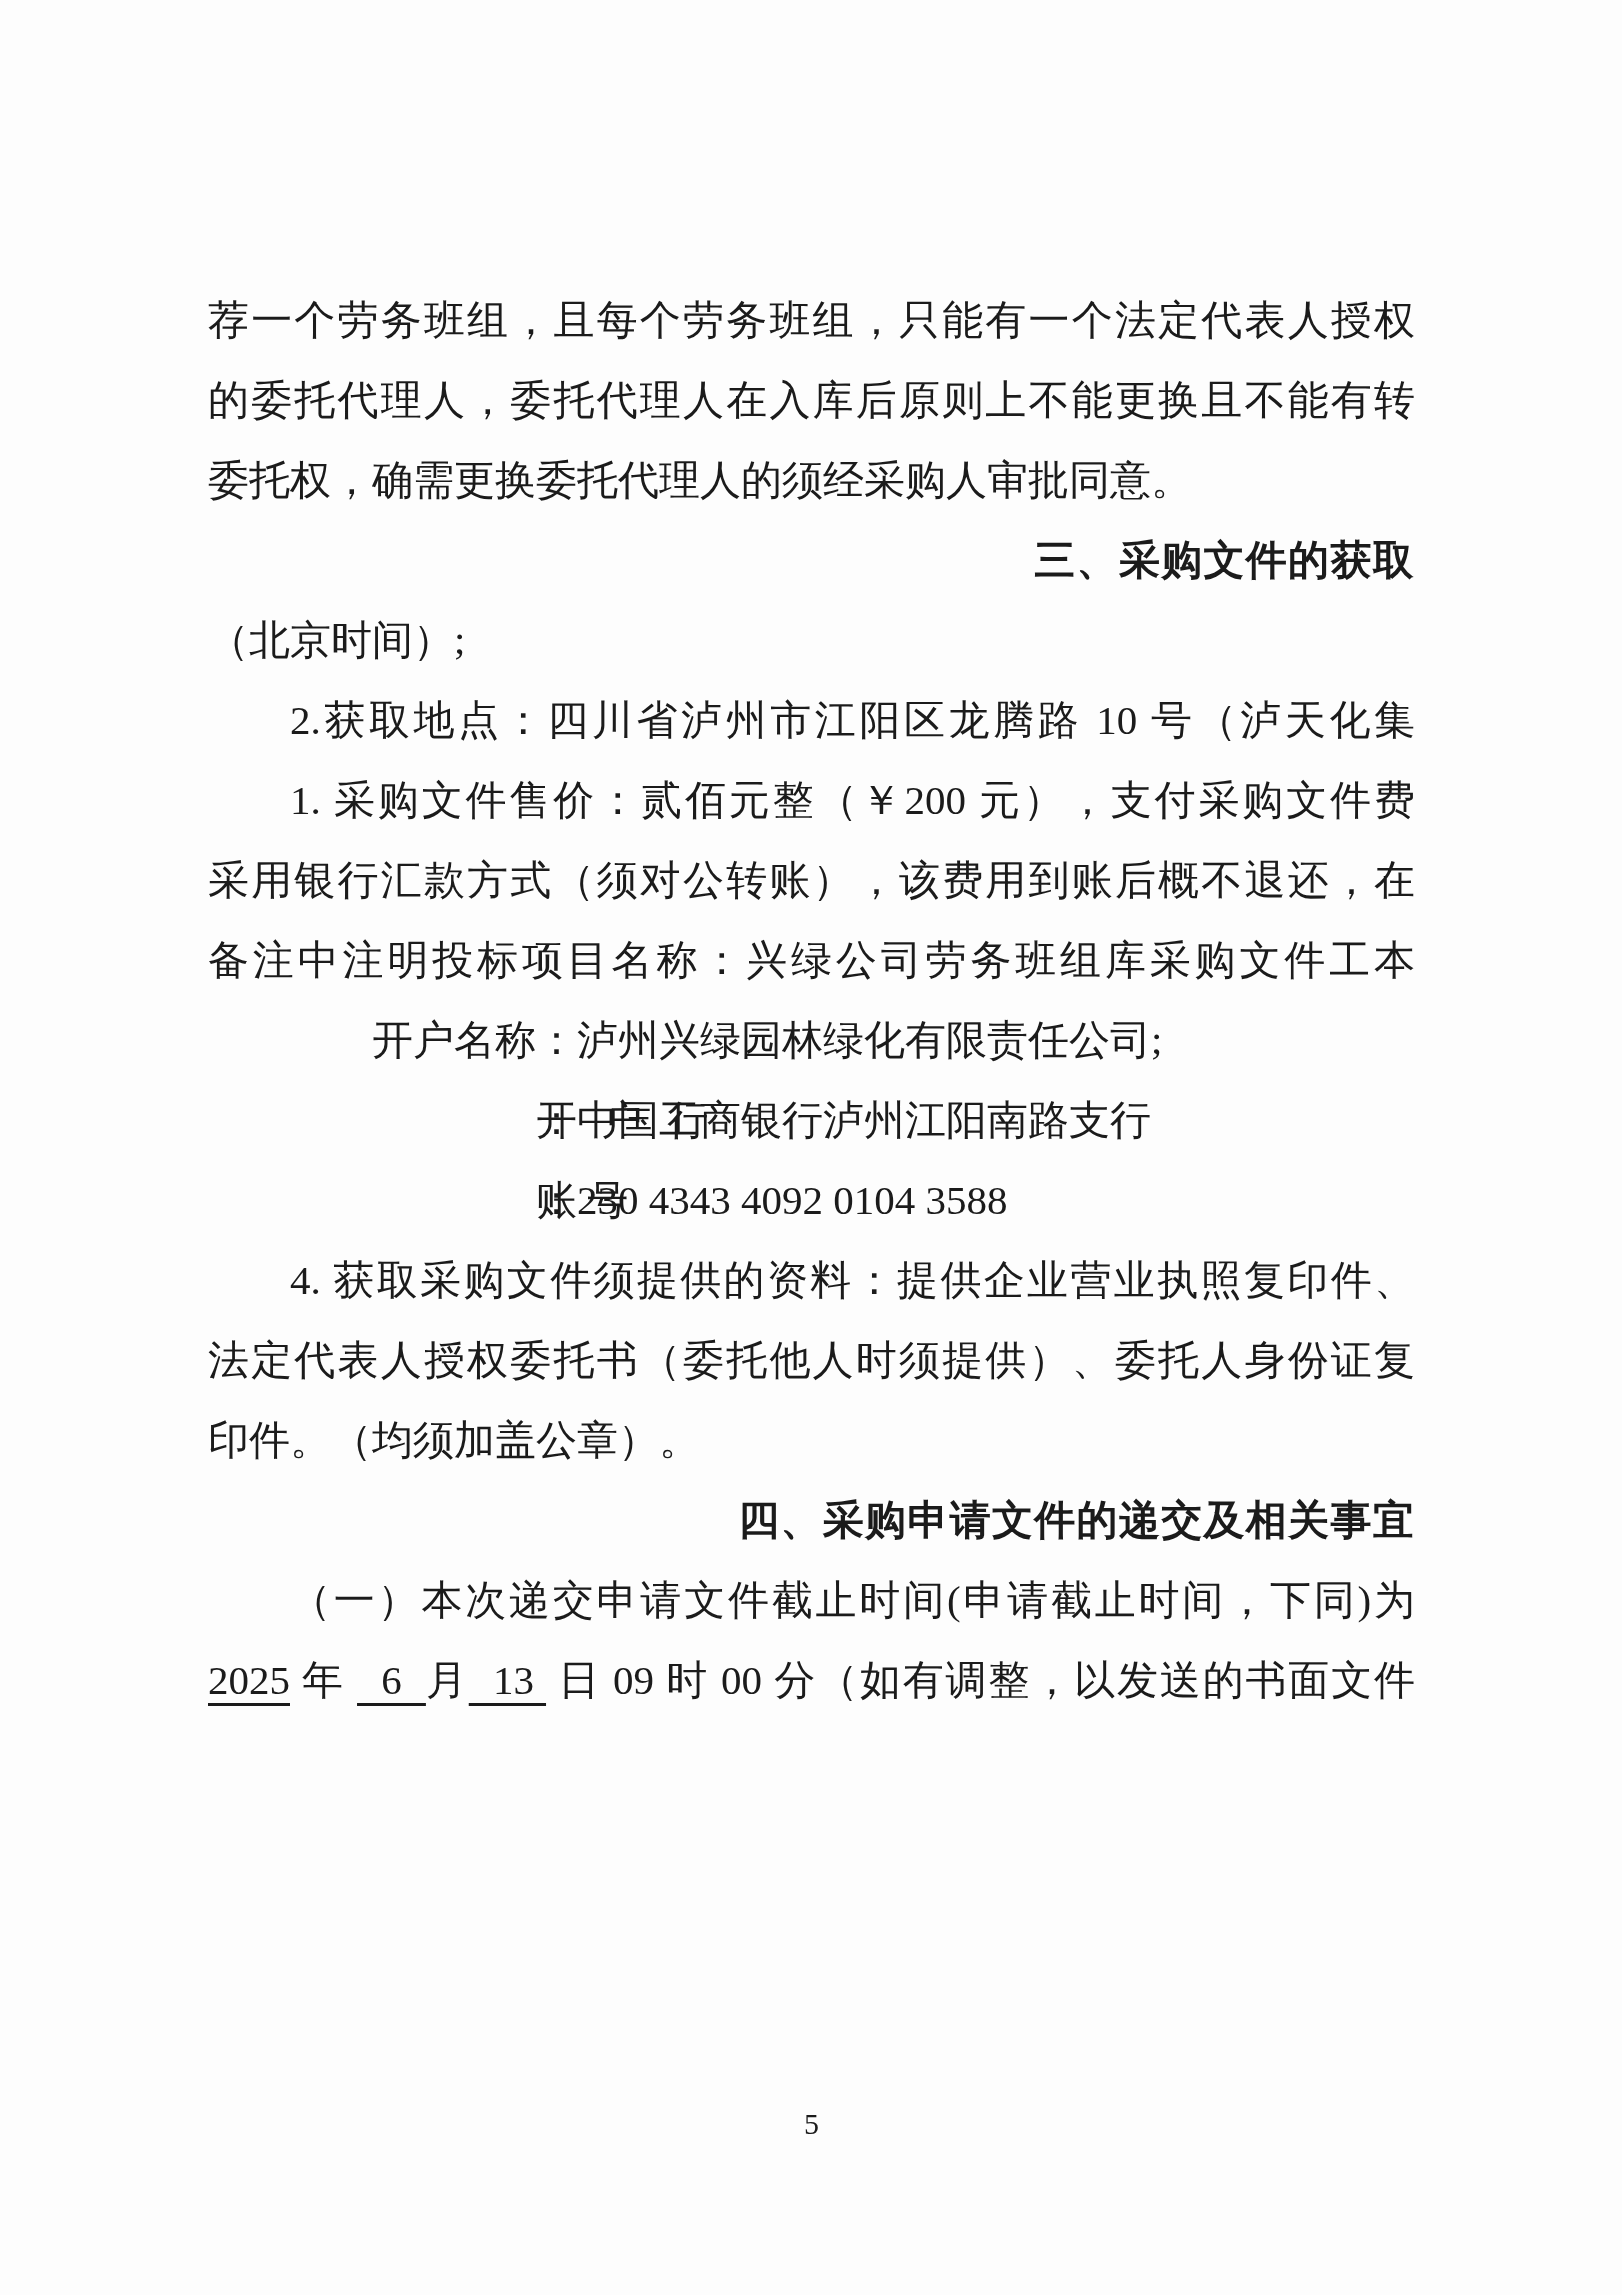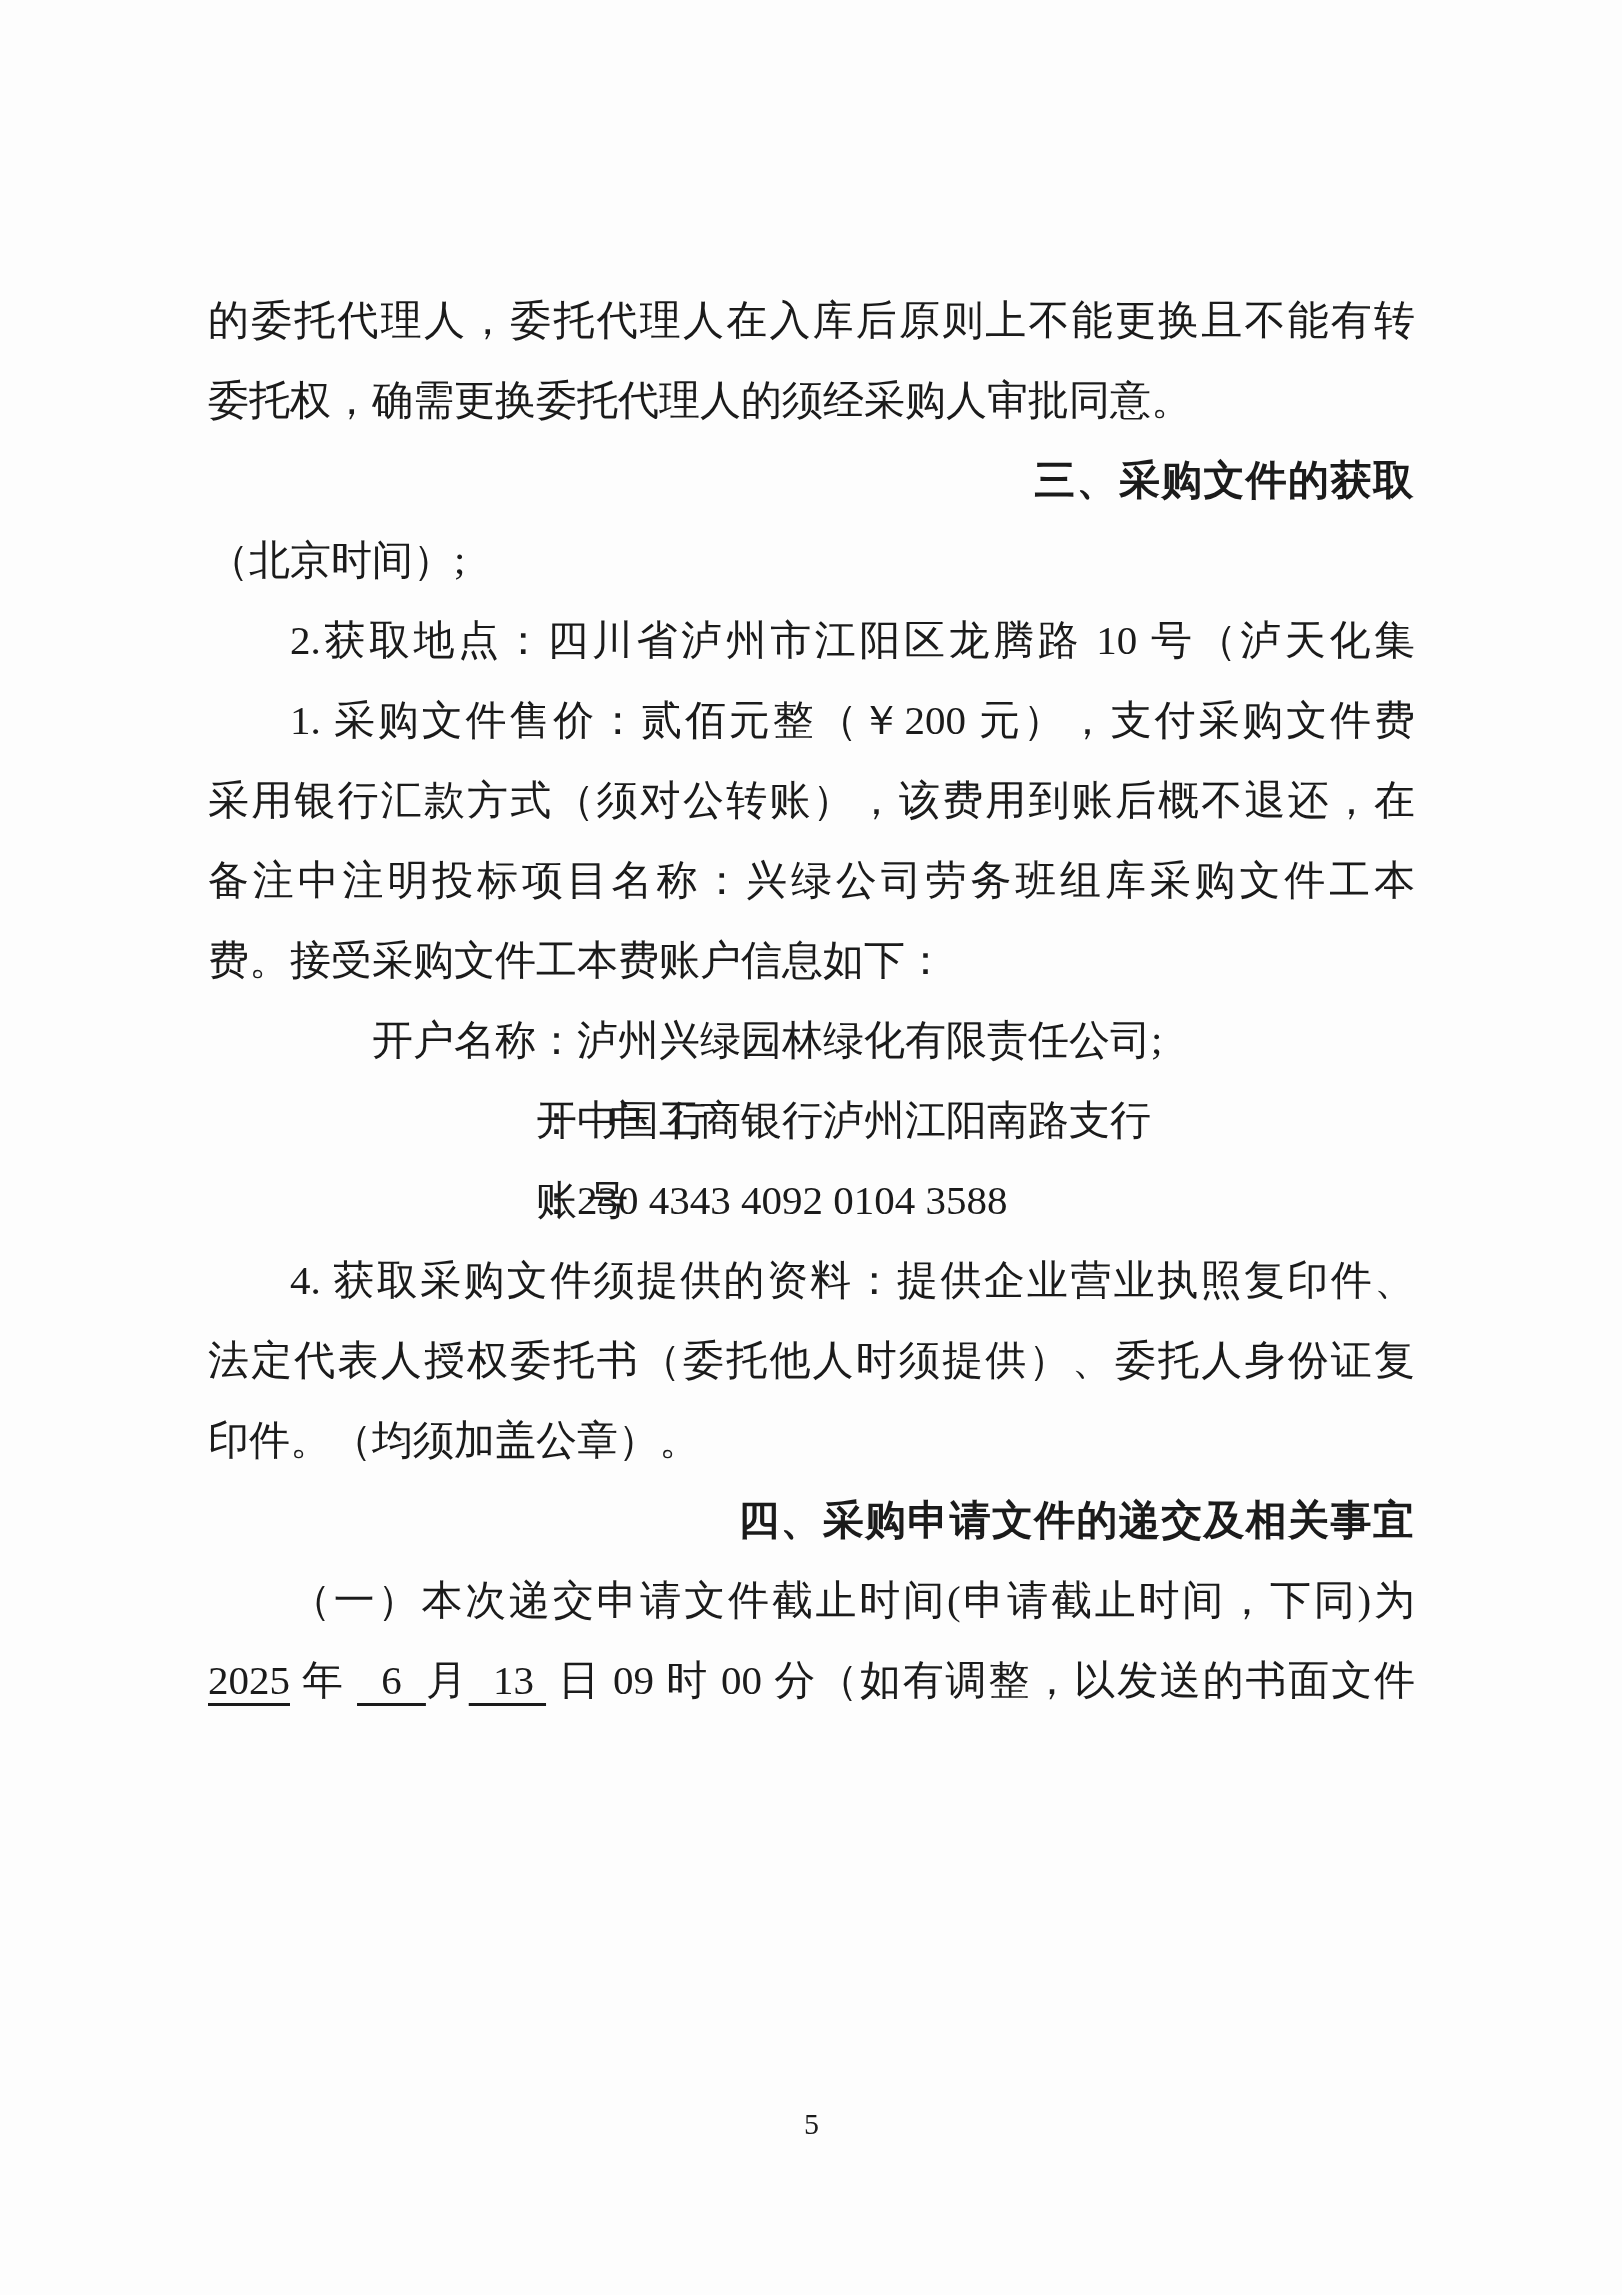--- a/index.html
+++ b/index.html
@@ -62,29 +62,29 @@
     text-align: center;
     font-size: 30px;
     line-height: 39px;
   }
 </style>
 </head>
 <body style="--page-bg: #fdfdfd; --page-fg: #1b1b1b;">
 
 <div class="page">
   <div class="content">
+      <div class="line justify"><span>荐一个劳务班组，且每个劳务班组，只能有一个法定代表人授权</span></div>
       <div class="line justify"><span>的委托代理人，委托代理人在入库后原则上不能更换且不能有转</span></div>
       <div class="line"><span>委托权，确需更换委托代理人的须经采购人审批同意。</span></div>
       <div class="line bold" style="text-indent: 2em; text-align: right;"><span>三、采购文件的获取</span></div>
       <div class="line"><span>（北京时间）;</span></div>
       <div class="line justify" style="text-indent: 2em;"><span>2.获取地点：四川省泸州市江阳区龙腾路 10 号（泸天化集</span></div>
       <div class="line justify" style="text-indent: 2em;"><span>1. 采购文件售价：贰佰元整（￥200 元），支付采购文件费</span></div>
       <div class="line justify"><span>采用银行汇款方式（须对公转账），该费用到账后概不退还，在</span></div>
       <div class="line justify"><span>备注中注明投标项目名称：兴绿公司劳务班组库采购文件工本</span></div>
-      <div class="line"><span>费。接受采购文件工本费账户信息如下：</span></div>
       <div class="line" style="text-indent: 4em;"><span>开户名称：泸州兴绿园林绿化有限责任公司;</span></div>
       <div class="line" style="text-indent: 4em;"><span class="spread" style="width: 4em; font-family: Liberation Mono, monospace;">开 户 行</span><span>：中国工商银行泸州江阳南路支行</span></div>
       <div class="line" style="text-indent: 4em;"><span class="spread" style="width: 4em;">账 号</span><span>：230 4343 4092 0104 3588</span></div>
       <div class="line justify" style="text-indent: 2em;"><span>4. 获取采购文件须提供的资料：提供企业营业执照复印件、</span></div>
       <div class="line justify"><span>法定代表人授权委托书（委托他人时须提供）、委托人身份证复</span></div>
       <div class="line"><span>印件。（均须加盖公章）。</span></div>
       <div class="line bold" style="text-indent: 2em; text-align: right;"><span>四、采购申请文件的递交及相关事宜</span></div>
       <div class="line justify" style="text-indent: 2em;"><span>（一）本次递交申请文件截止时间(申请截止时间，下同)为</span></div>
       <div class="line justify"><span class="u">2025</span><span> 年 </span><span class="u">&nbsp;&nbsp;6&nbsp;&nbsp;</span><span>月</span><span class="u">&nbsp;&nbsp;13&nbsp;</span><span> 日 09 时 00 分（如有调整，以发送的书面文件</span></div>
     </div>

